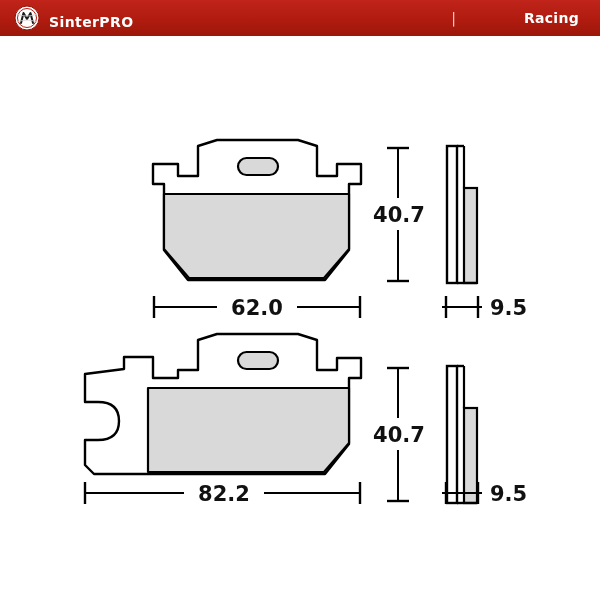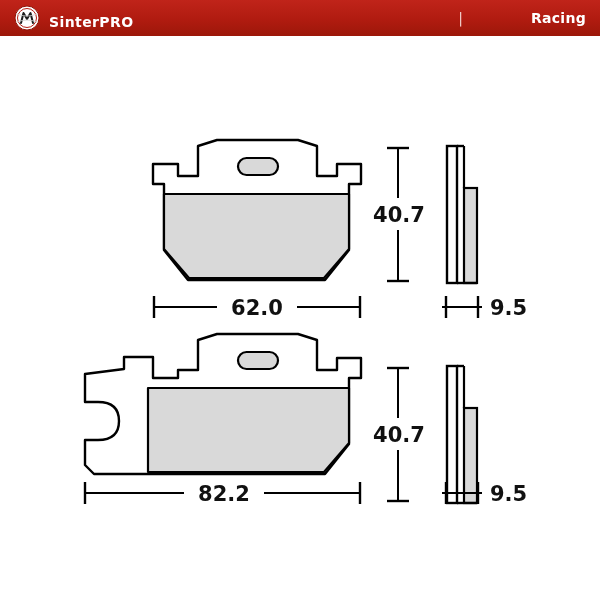--- a/index.html
+++ b/index.html
@@ -48,21 +48,21 @@
     color: #f0cfcb;
     font-size: 14px;
     margin-right: 68px;
     font-weight: normal;
   }
   .category {
     color: #ffffff;
     font-size: 14px;
     font-weight: bold;
     letter-spacing: 0.3px;
-    margin-right: 0;
+    margin-right: 7px;
   }
 
   
   .canvas {
     position: absolute;
     left: 12px;
     top: 36px;
     width: 600px;
     height: 564px;
   }

